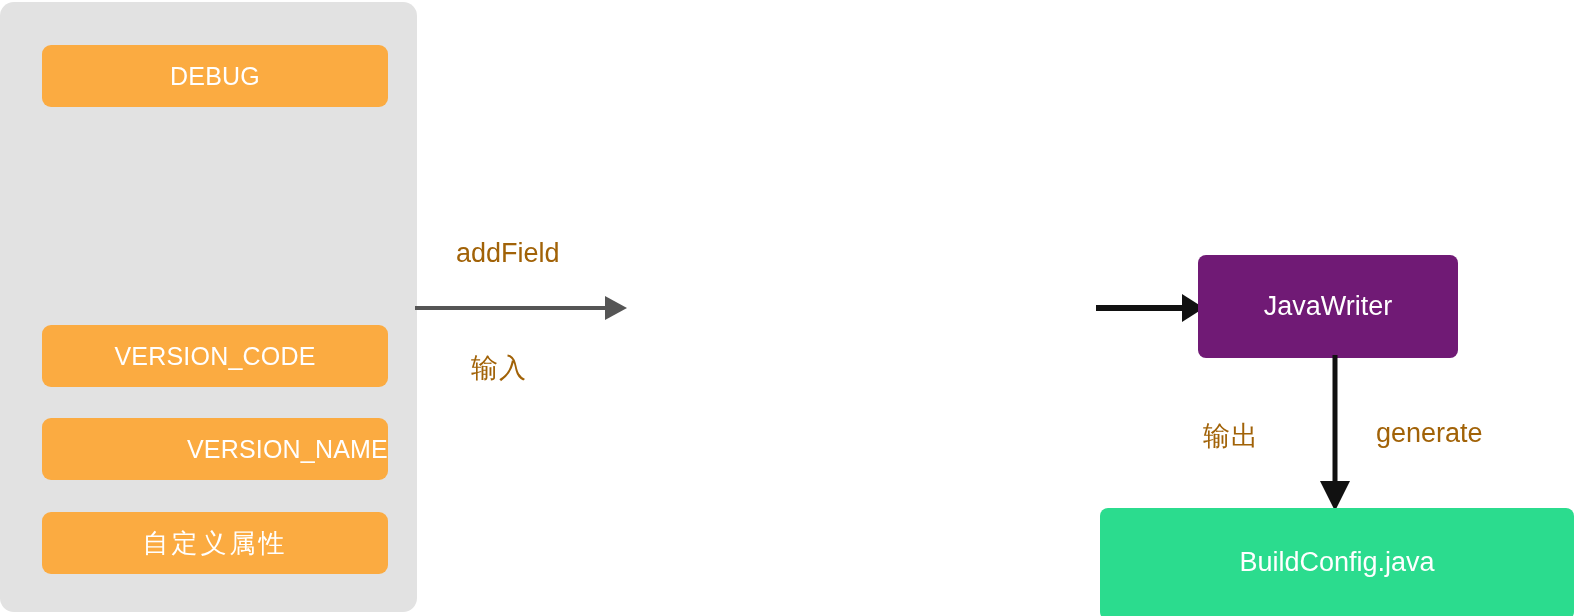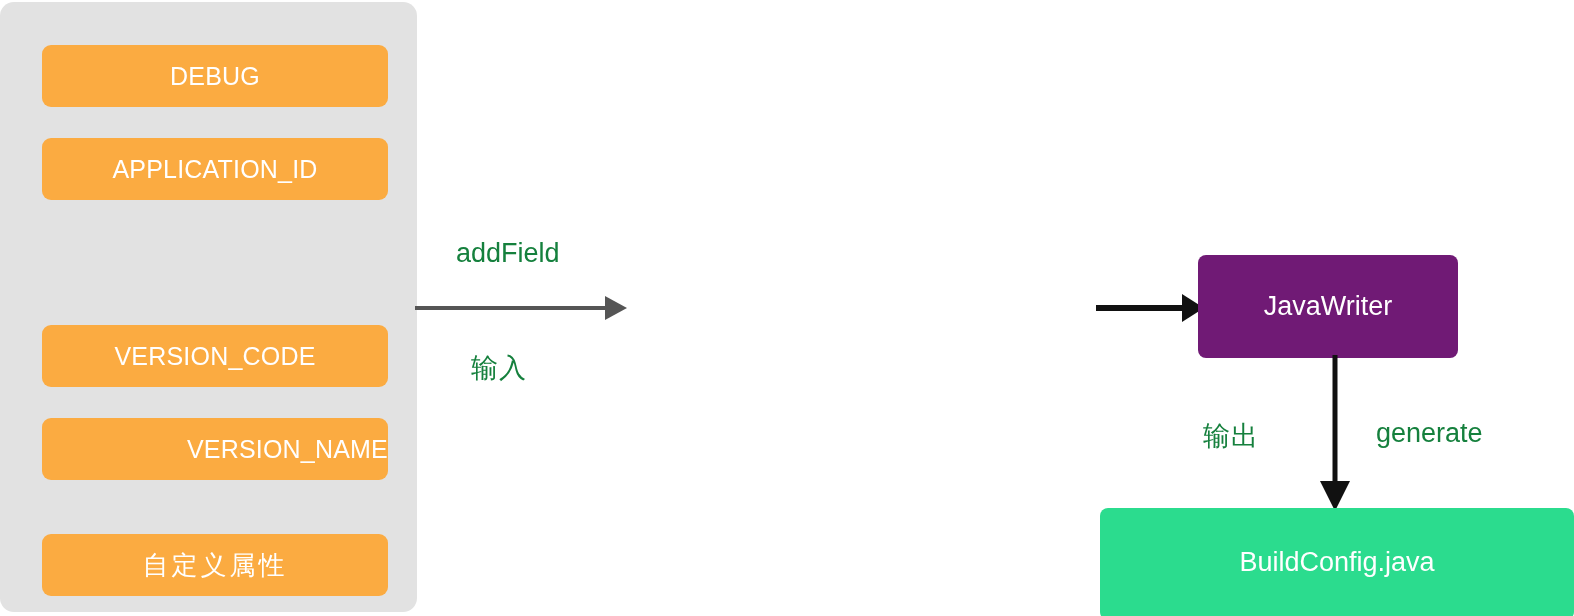--- a/index.html
+++ b/index.html
@@ -38,21 +38,21 @@
     height: 62px;
     background: #fbab41;
     border-radius: 9px;
     color: #ffffff;
     font-size: 25px;
     line-height: 62px;
     text-align: center;
     white-space: nowrap;
     letter-spacing: 0.2px;
   }
-  .chip.cjk { font-size: 26px; letter-spacing: 3px; margin-top: 22px; }
+  .chip.cjk { font-size: 26px; letter-spacing: 3px; }
 
   
   .node {
     position: absolute;
     color: #ffffff;
     text-align: center;
     white-space: nowrap;
     border-radius: 8px;
   }
   .node-generator {
@@ -79,21 +79,21 @@
     width: 474px;
     height: 112px;
     line-height: 108px;
     background: #2bdc8e;
     font-size: 27px;
   }
 
   
   .edge-label {
     position: absolute;
-    color: #15803d;
+    color: #a16207;
     white-space: nowrap;
   }
   .lbl-addfield { left: 456px; top: 238px; font-size: 27px; }
   .lbl-input    { left: 471px; top: 350px; font-size: 27px; letter-spacing: 1px; }
   .lbl-output   { left: 1203px; top: 418px; font-size: 27px; letter-spacing: 1px; }
   .lbl-generate { left: 1376px; top: 418px; font-size: 27px; }
 
   
   .arrow-svg {
     position: absolute;
@@ -105,21 +105,20 @@
   .arrow-down { left: 1316px; top: 355px; width: 40px; height: 156px; }
 </style>
 </head>
 <body>
 
 <div id="canvas">
 
   <div class="panel"></div>
 
   <div class="chip" style="top:45px;">DEBUG</div>
-  <div class="chip" style="top:138px;">APPLICATION_ID</div>
   <div class="chip" style="top:325px;">VERSION_CODE</div>
   <div class="chip" style="top:418px;text-align:right;">VERSION_NAME</div>
   <div class="chip cjk" style="top:512px;">自定义属性</div>
 
   <span class="edge-label lbl-addfield">addField</span>
   <span class="edge-label lbl-input">输入</span>
 
   <svg class="arrow-svg arrow-in" viewBox="0 0 212 32">
     <line x1="0" y1="16" x2="190" y2="16" stroke="#555555" stroke-width="4"></line>
     <polygon points="190,4 212,16 190,28" fill="#555555"></polygon>

